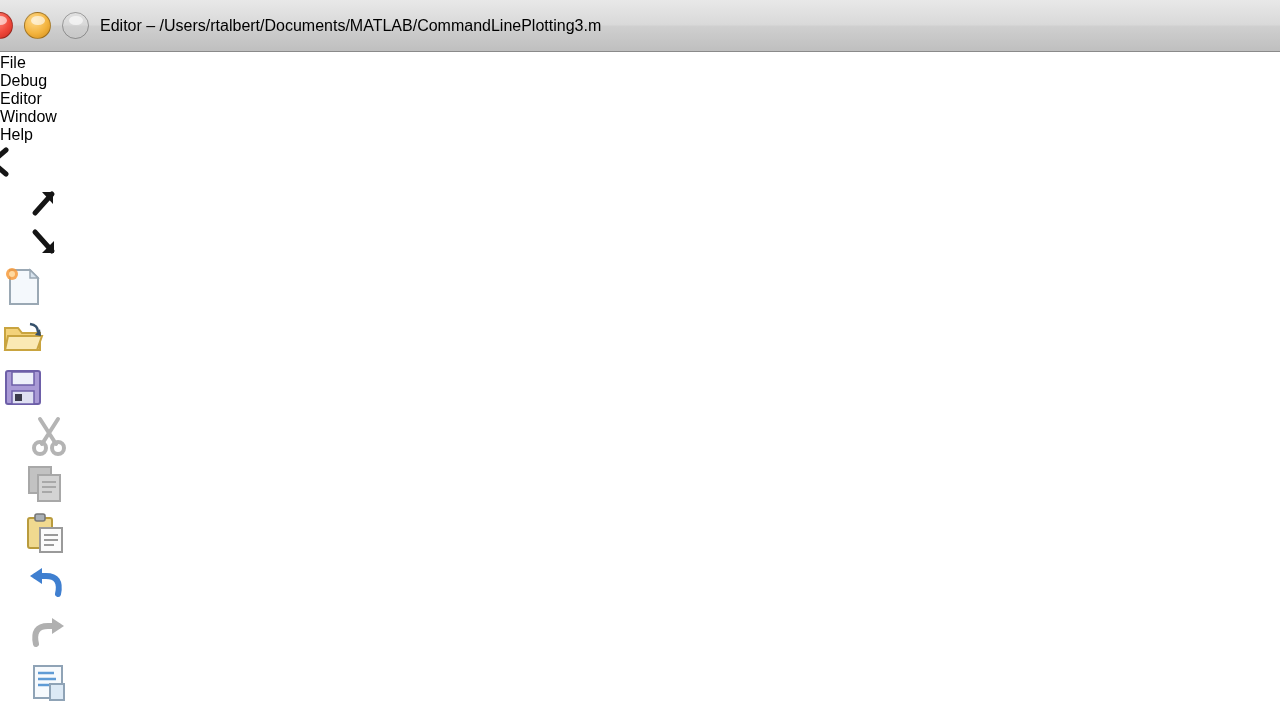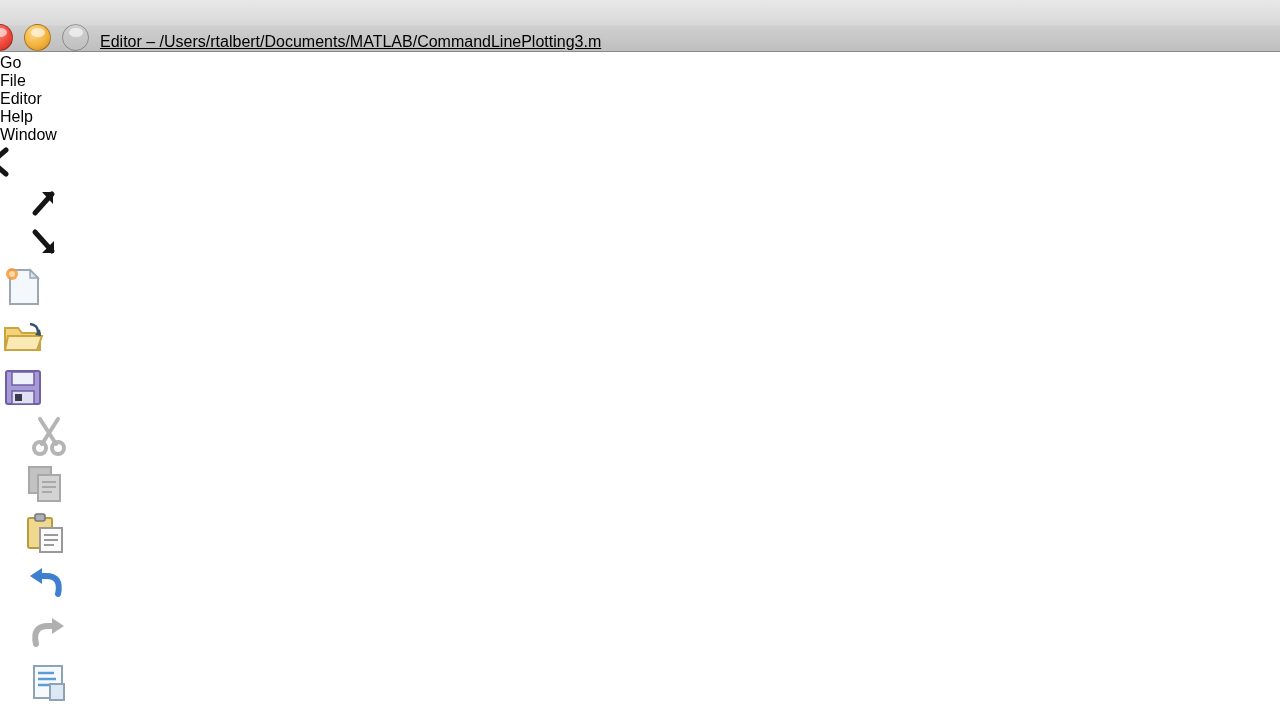--- a/index.html
+++ b/index.html
@@ -10,23 +10,22 @@
     font-family: "Liberation Sans", sans-serif;
     background: #ffffff;
   }
   #app { position: relative; width: 1280px; height: 720px; }
 
   
   .titlebar {
     position: absolute; left: 0; top: 0; width: 1280px; height: 52px;
     background: linear-gradient(to bottom, #e8e8e8 0%, #d9d9d9 48%, #cfcfcf 52%, #bfbfbf 100%);
     border-bottom: 1px solid #8a8a8a;
-    display: flex; align-items: flex-end;
-    overflow: hidden;
-    text-decoration: underline;
+    display: flex; align-items: center;
+    overflow: hidden;
   }
   .lights { display: flex; align-items: center; margin-left: -14px; }
   .light {
     width: 27px; height: 27px; border-radius: 50%;
     margin-right: 11px; position: relative;
     border: 1px solid rgba(0,0,0,0.30);
   }
   .light::after {
     content: ""; position: absolute; left: 22%; top: 11%;
     width: 56%; height: 38%; border-radius: 50%;
@@ -121,25 +120,25 @@
       <div class="light yellow"></div>
       <div class="light green"></div>
     </div>
     <div class="title-text">Editor – /Users/rtalbert/Documents/MATLAB/CommandLinePlotting3.m</div>
   </div>
 
   <div class="menubar">
     <div class="menu-item">File</div>
     <div class="menu-item">Edit</div>
     <div class="menu-item">Text</div>
-    <div class="menu-item">Go</div>
     <div class="menu-item">File</div>
+    <div class="menu-item">Debug</div>
     <div class="menu-item">Editor</div>
+    <div class="menu-item">Window</div>
     <div class="menu-item">Help</div>
-    <div class="menu-item">Window</div>
   </div>
 
   <div class="toolbar1">
 
     <div class="tb-btn" style="margin-left:-18px;">
       <svg width="36" height="36" viewBox="0 0 36 36">
           <path d="M24 6 L10 18 L24 30" fill="none" stroke="#151515" stroke-width="5" stroke-linecap="round" stroke-linejoin="round"></path>
         </svg>
     </div>
     <div class="tb-btn" style="margin-left:26px;">

